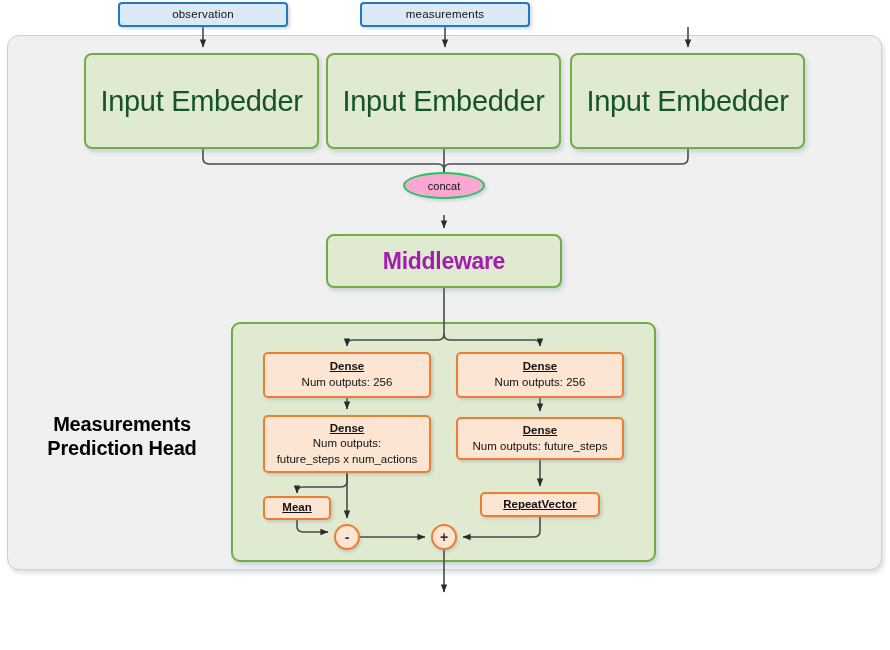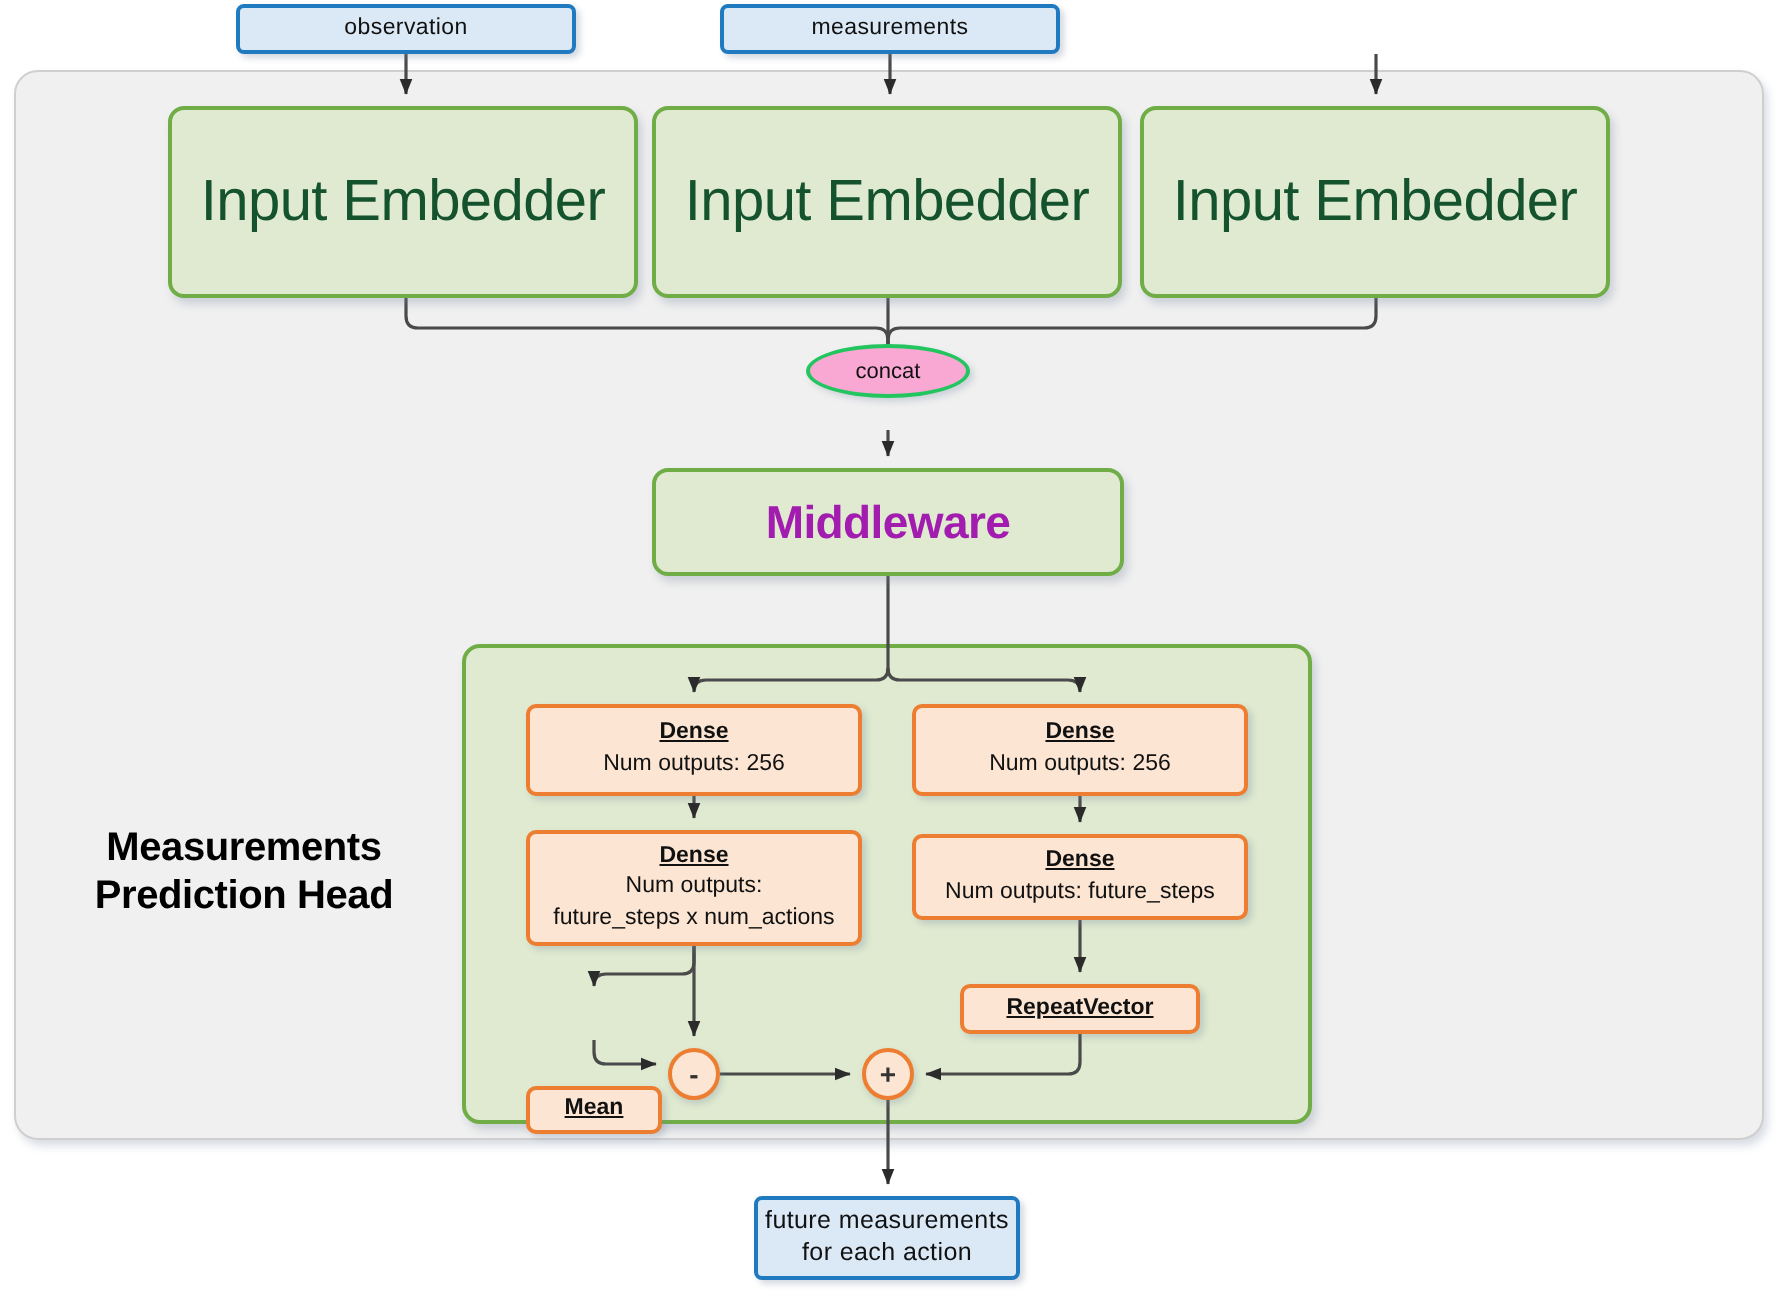--- a/index.html
+++ b/index.html
@@ -57,21 +57,21 @@
     background:#fce5d2;border:2px solid #ed7d31;border-radius:5px;
     box-shadow:2px 2px 3px rgba(120,135,160,0.30);
     flex-direction:column;
   }
   .orange-box .ttl{font-size:11.5px;font-weight:bold;color:#111;line-height:1.35;text-decoration:underline;}
   .orange-box .sub{font-size:11.5px;color:#111;line-height:1.35;}
   #dense-l1{left:263px;top:352px;width:168px;height:46px;}
   #dense-l2{left:263px;top:415px;width:168px;height:58px;}
   #dense-r1{left:456px;top:352px;width:168px;height:46px;}
   #dense-r2{left:456px;top:417px;width:168px;height:43px;}
-  #mean-box{left:263px;top:496px;width:68px;height:24px;margin-top:47px;}
+  #mean-box{left:263px;top:496px;width:68px;height:24px;}
   #mean-box .ttl{font-size:11.5px;}
   #repeat-box{left:480px;top:492px;width:120px;height:25px;}
   #repeat-box .ttl{font-size:11.5px;}
 
   
   .concat{
     left:403px;top:172px;width:82px;height:27px;
     background:#f9a8d4;border:2px solid #22c55e;border-radius:50%;
     box-shadow:2px 2px 3px rgba(120,135,160,0.28);
   }
@@ -193,18 +193,14 @@
     <span class="ttl">Dense</span>
     <span class="sub">Num outputs: future_steps</span>
   </div>
   <div class="node orange-box" id="repeat-box">
     <span class="ttl">RepeatVector</span>
   </div>
   <div class="node op-circle" id="op-plus">
     <span>+</span>
   </div>
 
-  <div class="node io-box" id="io-output">
-    <span class="lbl">future measurements</span>
-    <span class="lbl">for each action</span>
-  </div>
 
 </div>
 
 </body></html>

